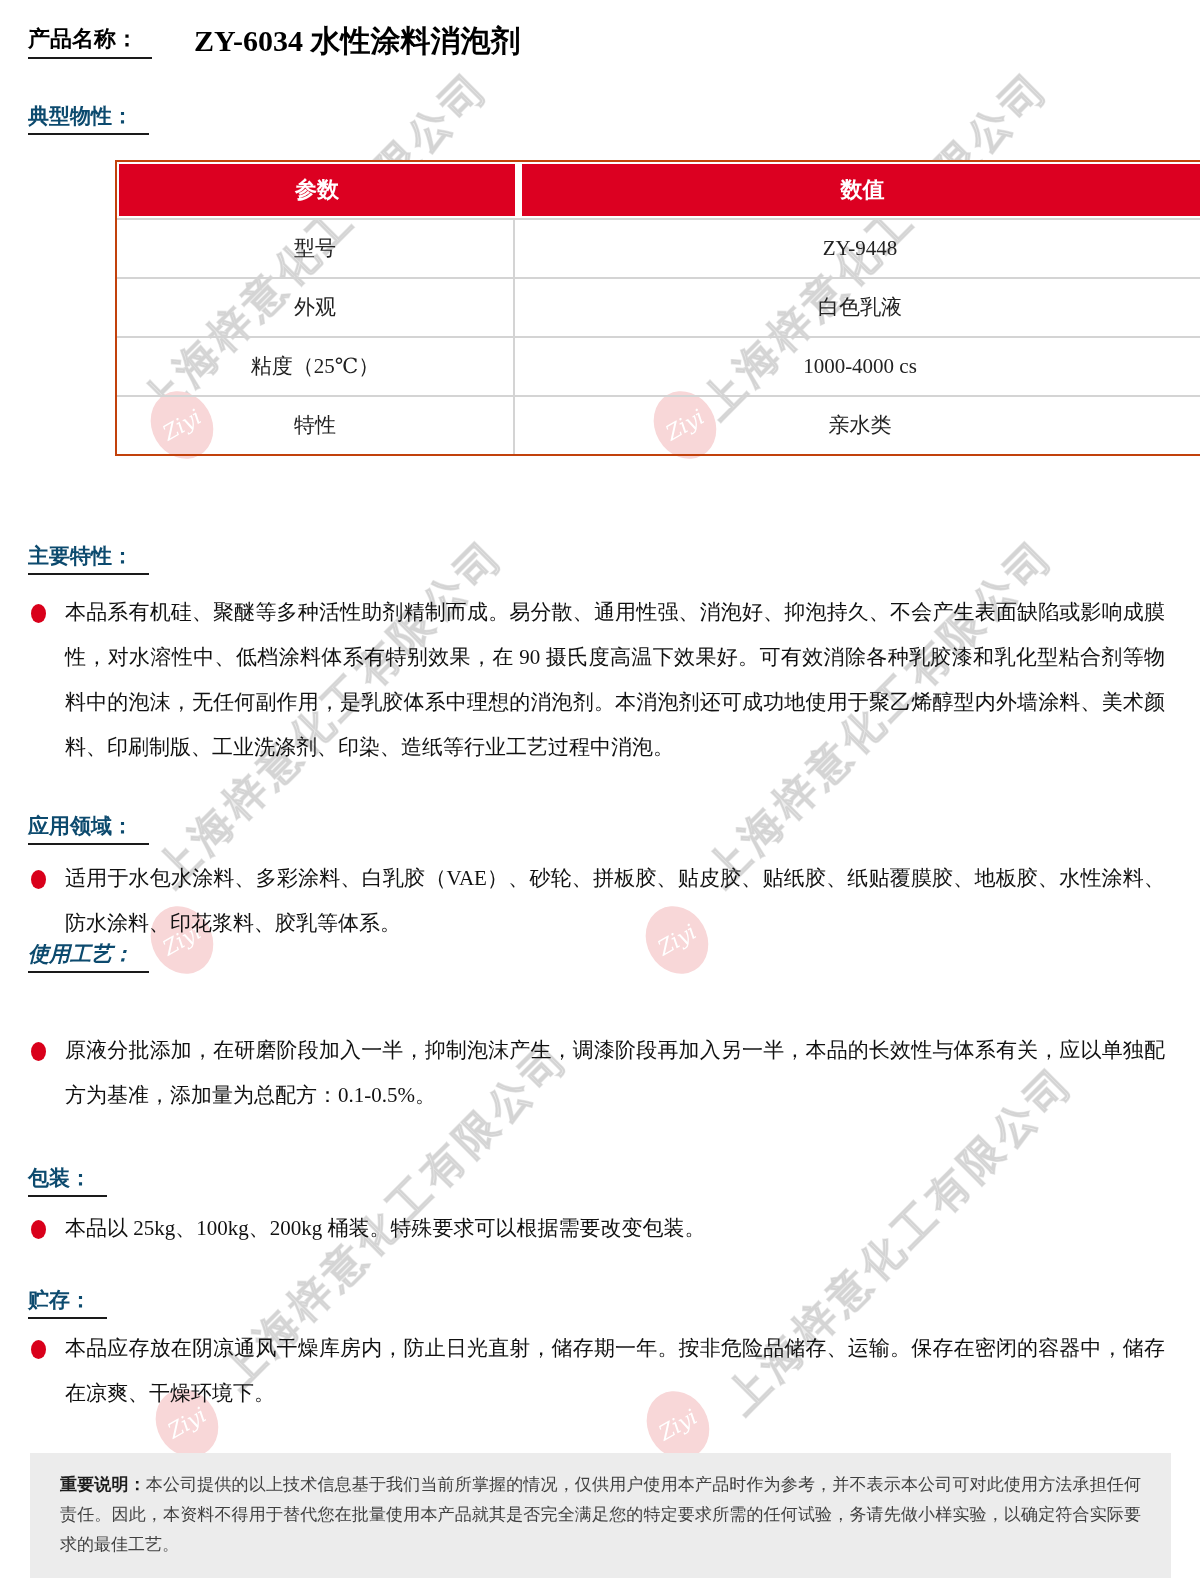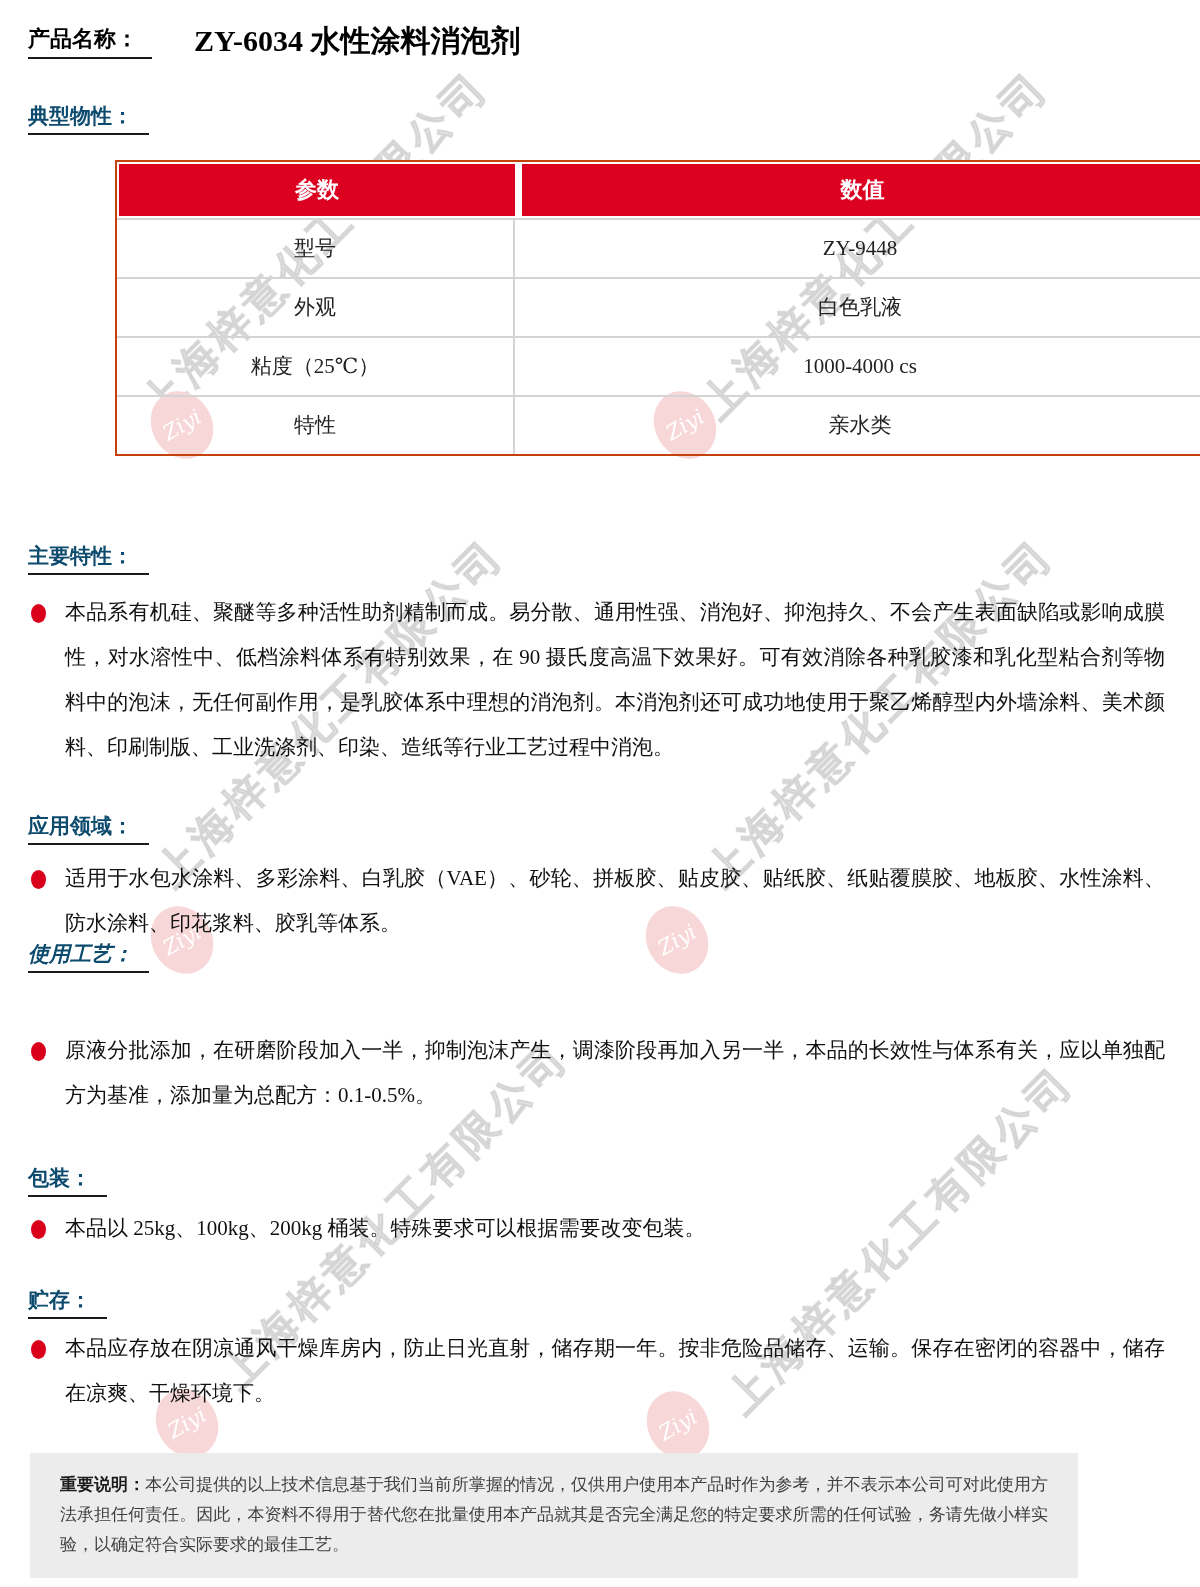--- a/index.html
+++ b/index.html
@@ -68,21 +68,21 @@
     position:absolute; left:65px; width:1100px;
     font-size:21px; line-height:45px; text-align:justify; color:#111;
   }
   .bullet {
     position:absolute; left:-34px; top:14px;
     width:15px; height:19px; border-radius:50%; background:#d9001b;
   }
 
   
   .disclaimer {
-    position:absolute; top:1453px; left:30px; width:1048px; height:125px;
+    position:absolute; top:1453px; left:30px; width:1141px; height:125px;
     background:#ececec; box-sizing:border-box; padding:17px 30px 0 30px;
     font-size:17px; line-height:30px; color:#3f3f3f; text-align:justify;
   }
   .disclaimer .lbl { font-weight:bold; color:#1c1c1c; }
 </style>
 </head>
 <body>
 
 <div class="page">
 

